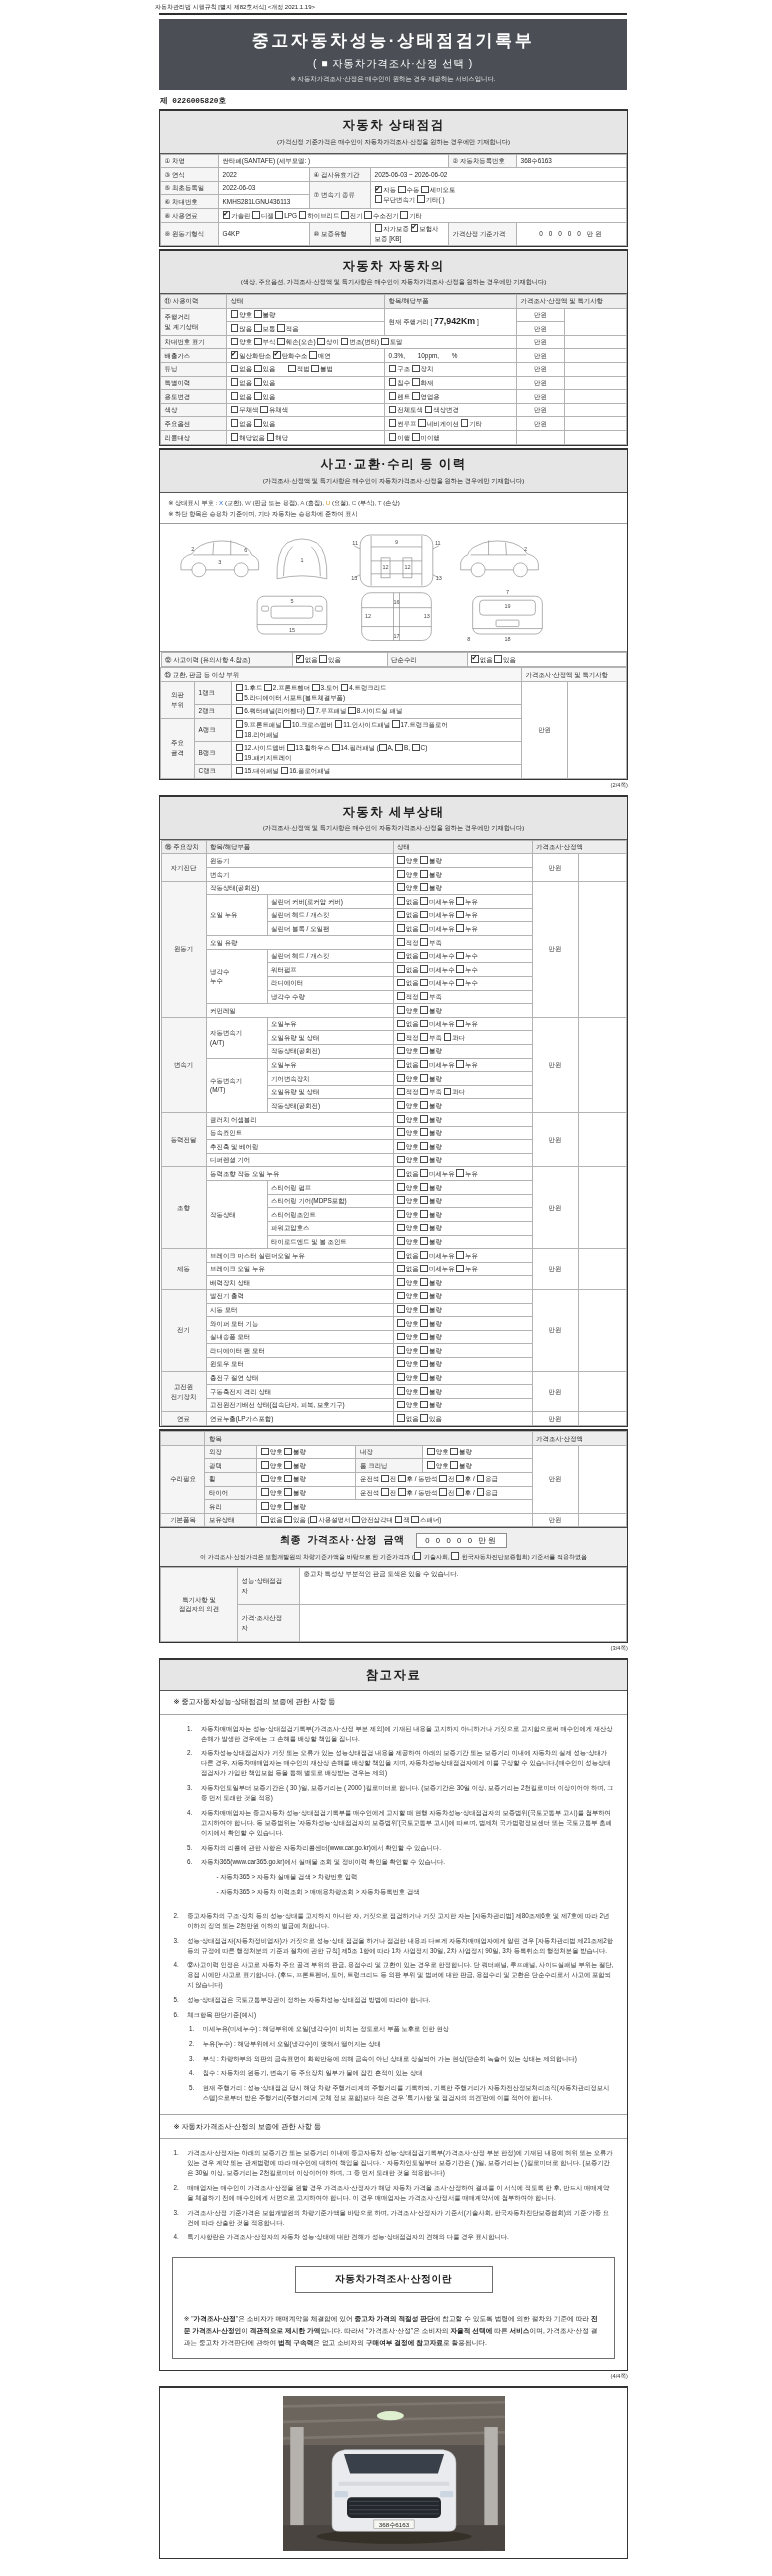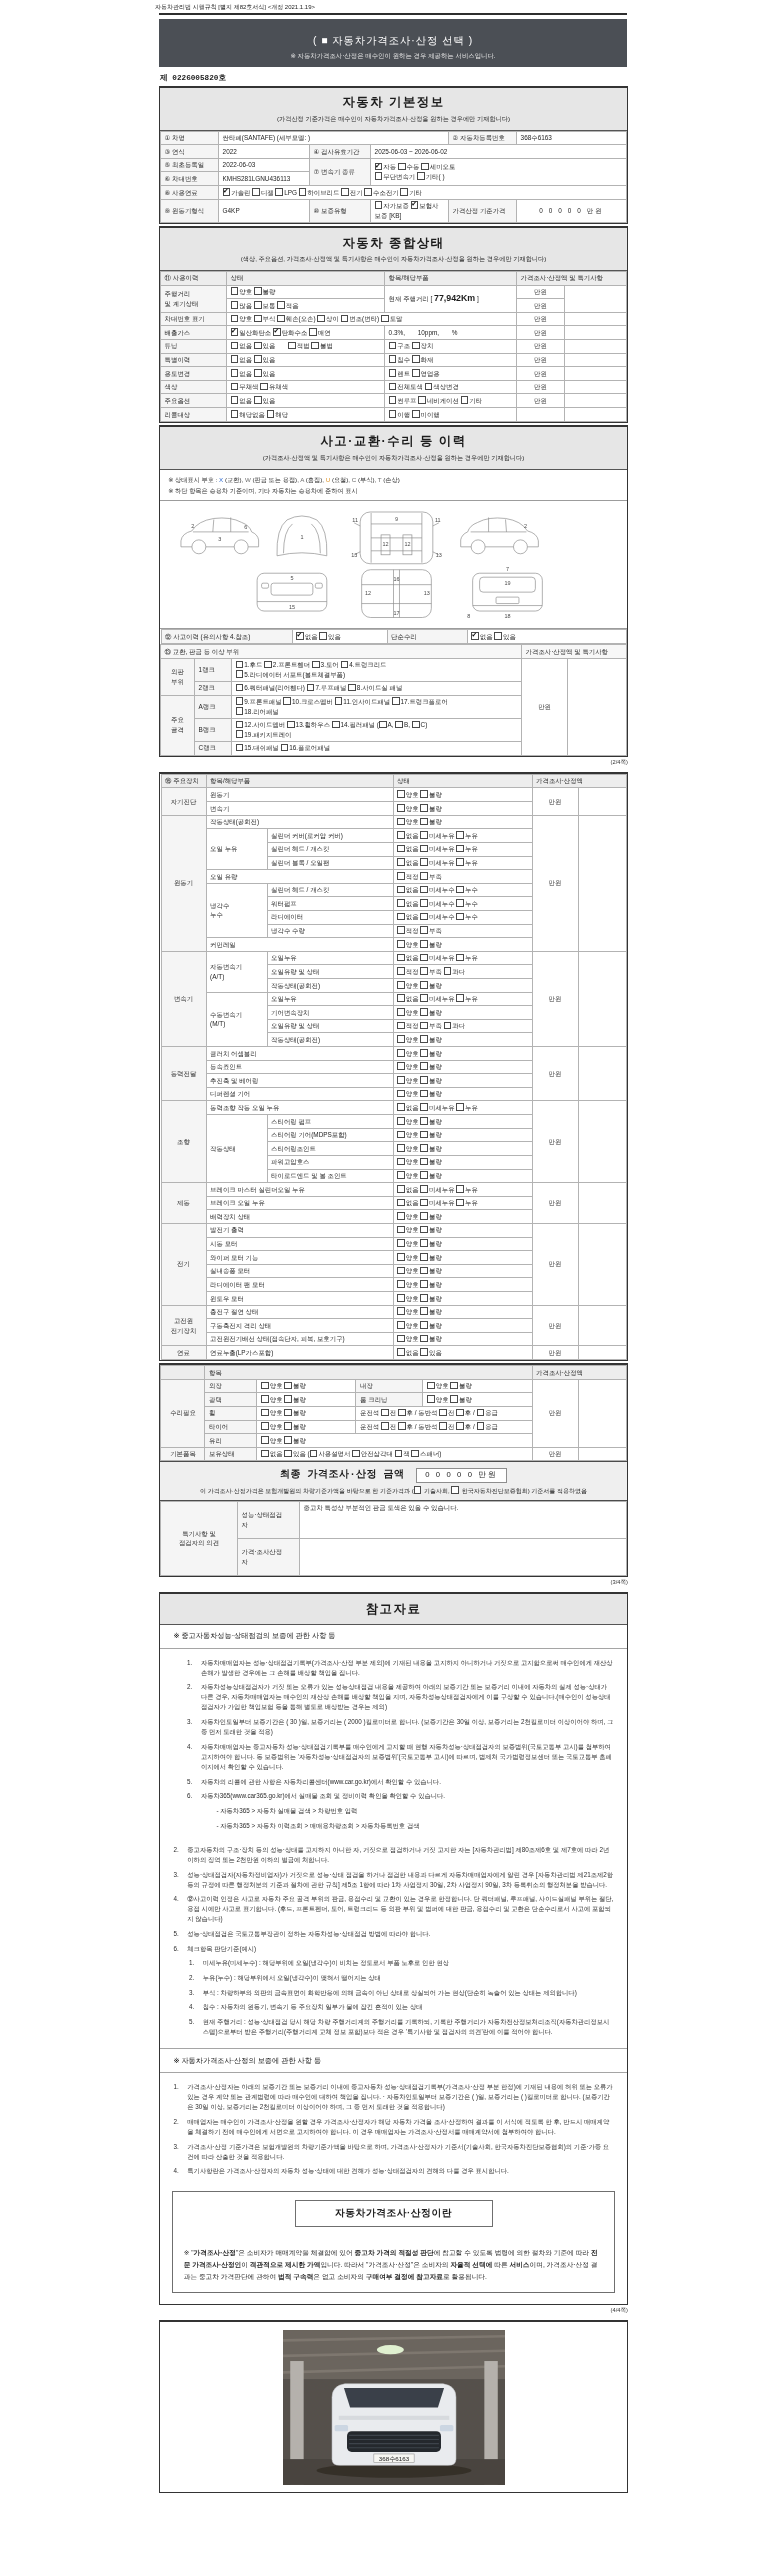--- a/index.html
+++ b/index.html
@@ -54,31 +54,32 @@
   .photobox{padding:8.2px 0 7.2px;display:flex;flex-direction:column;align-items:center;gap:8.2px;}
   svg text{font-family:"Liberation Sans","DejaVu Sans",sans-serif;}
 </style>
 </head>
 <body>
 
 <div class="topnote">자동차관리법 시행규칙 [별지 제82호서식] &lt;개정 2021.1.19&gt;</div>
 <div class="toprule"></div>
 
 <div class="banner">
+  <h1>중고자동차성능·상태점검기록부</h1>
   <div class="bsub">( ■ 자동차가격조사·산정 선택 )</div>
   <div class="bnote">※ 자동차가격조사·산정은 매수인이 원하는 경우 제공하는 서비스입니다.</div>
 </div>
 
 <div class="docno">제 0226005820호</div>
 
 <div class="col">
 
   <div class="sec">
     <div class="shead">
-      <h2>자동차 기본정보</h2>
+      <h2>자동차 상태점검</h2>
       <div class="ssub">(가격산정 기준가격은 매수인이 자동차가격조사·산정을 원하는 경우에만 기재합니다)</div>
     </div>
     <table class="t">
         <colgroup>
           <col style="width: 58px;">
           <col style="width: 91px;">
           <col style="width: 61px;">
           <col style="width: 78px;">
           <col style="width: 68px;">
           <col style="width: 110px;">
@@ -117,21 +118,21 @@
             <td><span class="bx"></span>자가보증 <span class="bx c"><i>✔</i></span>보험사보증 [KB]</td>
             <td class="lb">가격산정 기준가격</td>
             <td class="digits">0 0 0 0 0 만원</td>
           </tr>
         </tbody>
       </table>
   </div>
 
   <div class="sec">
     <div class="shead">
-      <h2>자동차 종합상태</h2>
+      <h2>자동차 자동차의</h2>
       <div class="ssub">(색상, 주요옵션, 가격조사·산정액 및 특기사항은 매수인이 자동차가격조사·산정을 원하는 경우에만 기재합니다)</div>
     </div>
     <table class="t">
         <colgroup>
           <col style="width: 66px;">
           <col style="width: 158px;">
           <col style="width: 132px;">
           <col style="width: 48px;">
           <col style="width: 62px;">
         </colgroup>
@@ -333,20 +334,24 @@
           <tr>
             <td class="lb">C랭크</td>
             <td><span class="bx"></span>15.대쉬패널  <span class="bx"></span>16.플로어패널</td>
           </tr>
         </tbody>
       </table>
   </div>
   <div class="pmark" style="margin-left:0;width:469px;">(2/4쪽)</div>
 
   <div class="sec">
+    <div class="shead">
+      <h2>자동차 세부상태</h2>
+      <div class="ssub">(가격조사·산정액 및 특기사항은 매수인이 자동차가격조사·산정을 원하는 경우에만 기재합니다)</div>
+    </div>
     <table class="t">
         <colgroup>
           <col style="width: 45px;">
           <col style="width: 61px;">
           <col style="width: 126px;">
           <col style="width: 139px;">
           <col style="width: 46px;">
           <col style="width: 48px;">
         </colgroup>
         <tbody>

